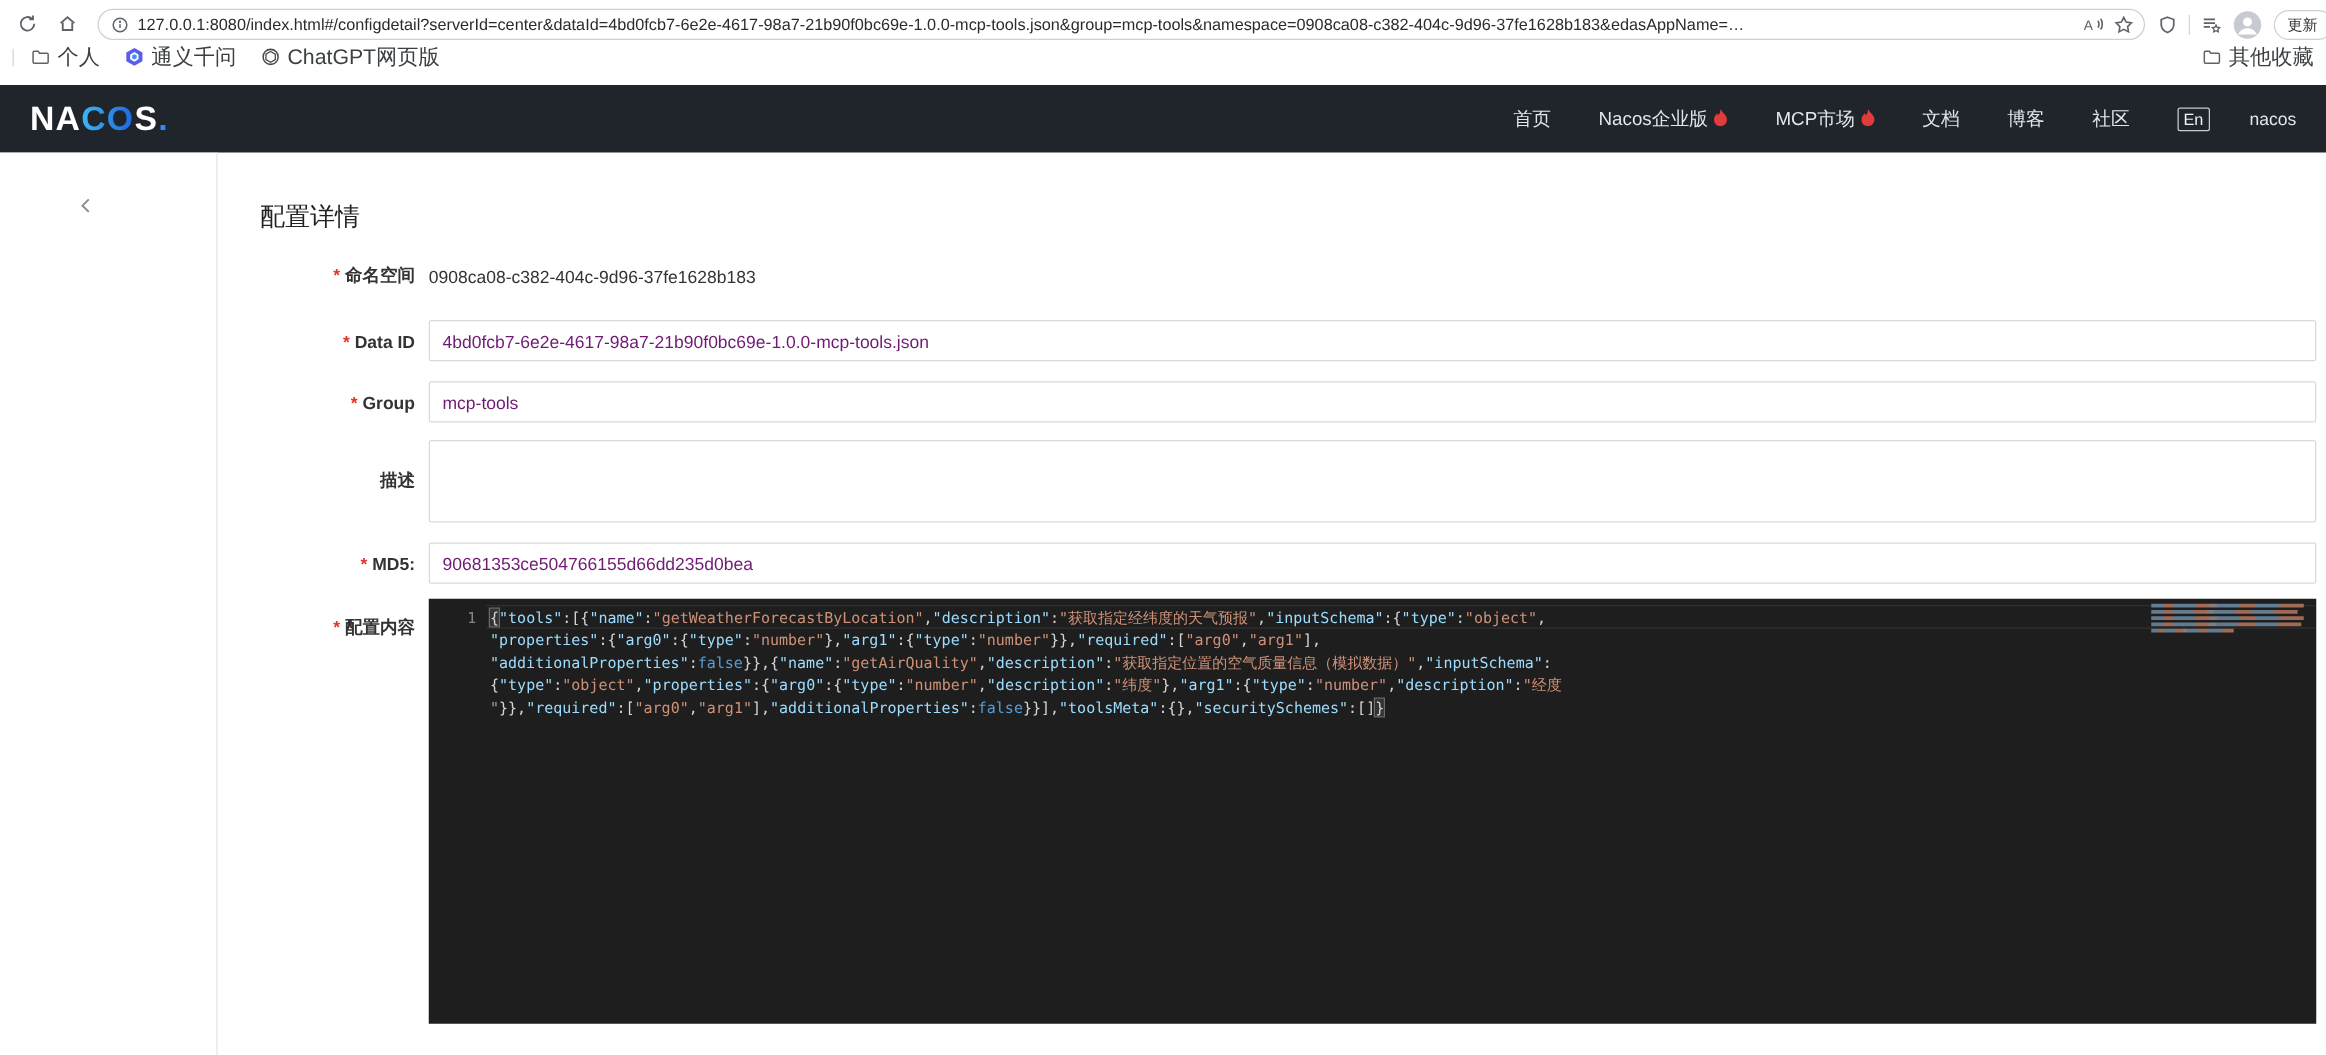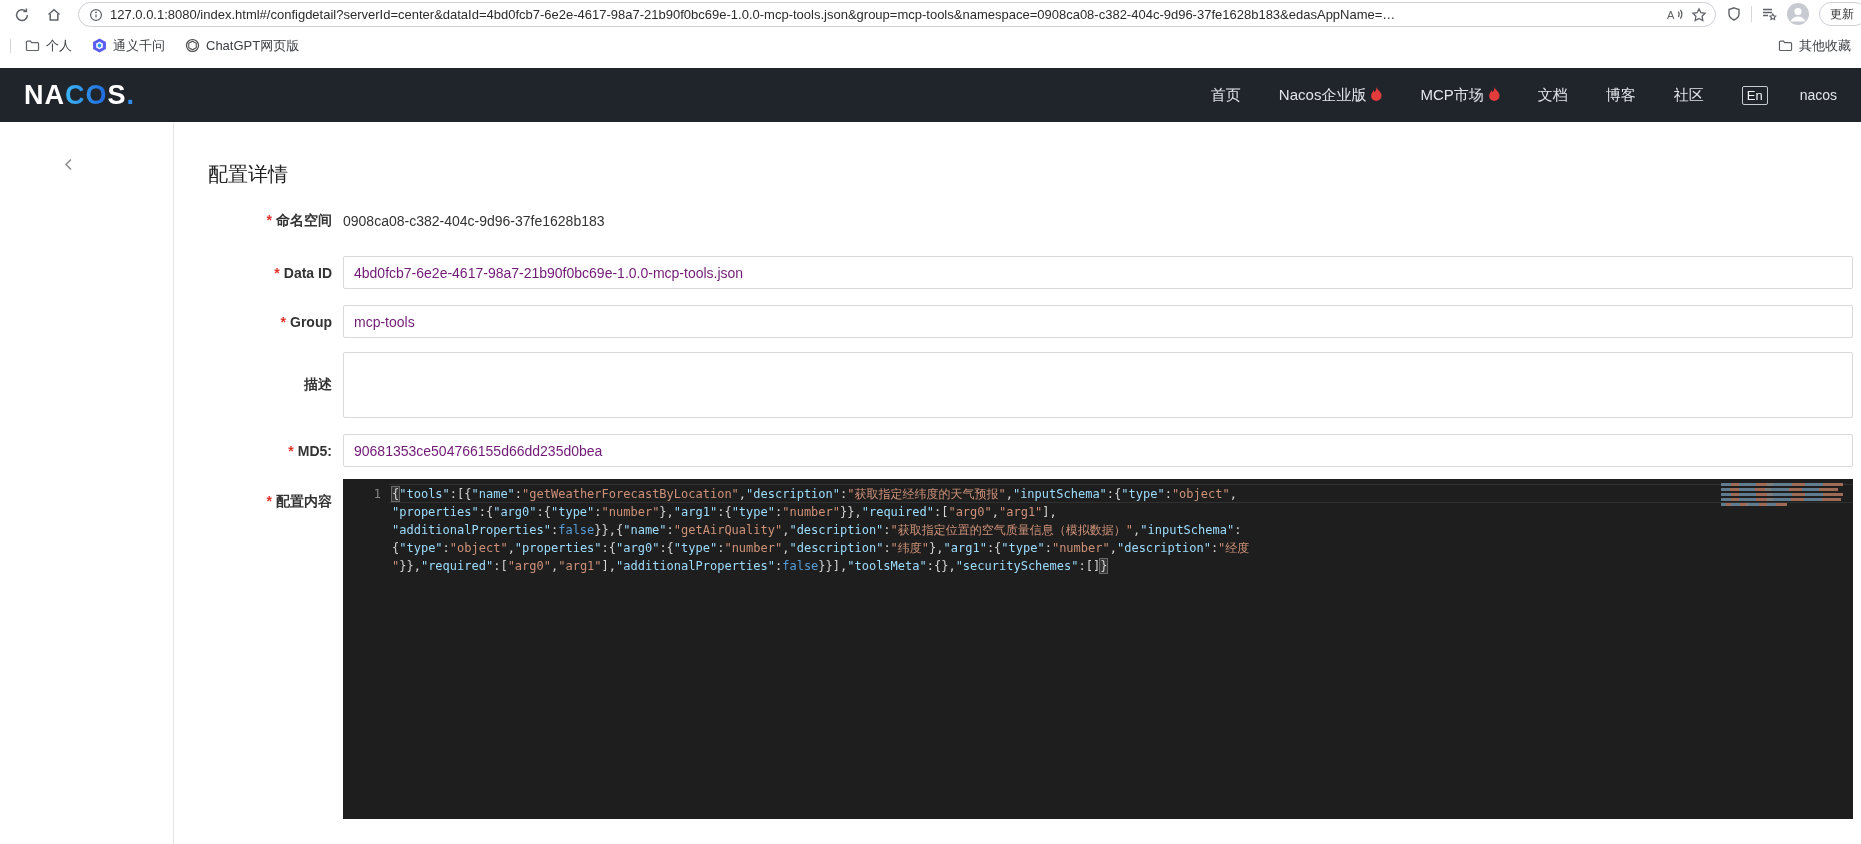--- a/index.html
+++ b/index.html
@@ -1,35 +1,35 @@
 <!DOCTYPE html>
 <html><head>
 <meta charset="utf-8">
 <style>
   * { box-sizing: border-box; margin: 0; padding: 0; }
   html,body { width:1861px; height:844px; overflow:hidden; background:#fff;
     font-family:"Liberation Sans", sans-serif; }
 
   
   .chrome { background:#fff; }
-  .toolbar { height:32px; display:flex; align-items:flex-start; padding:2px 8px 0 8px; gap:4px; }
+  .toolbar { height:32px; display:flex; align-items:flex-end; padding:2px 8px 0 8px; gap:4px; }
   .icon-btn { width:28px; height:26px; display:flex; align-items:center; justify-content:center;
     border-radius:4px; background:transparent; border:none; cursor:pointer; flex:none; }
   .url-pill { flex:1; height:25px; border:1px solid #cdd0d5; border-radius:13px;
     display:flex; align-items:center; padding:0 8px 0 10px; gap:7px; margin:0 6px; min-width:0; }
   .url-text { font-size:13px; color:#2b2b2b; white-space:nowrap; overflow:hidden;
     text-overflow:clip; flex:1; min-width:0; }
   .pill-right { display:flex; align-items:center; gap:8px; flex:none; }
   .tb-right { display:flex; align-items:center; gap:9px; flex:none; padding-right:0; }
   .v-div { width:1px; height:16px; background:#d7d7d7; }
   .update-pill { height:24px; border:1px solid #cdd0d5; border-radius:12px; background:#fff;
     font-size:12px; color:#333; padding:0 12px 0 10px; display:flex; align-items:center;
     margin-right:-14px; flex:none; cursor:pointer; }
   .bookmarks { height:27px; display:flex; align-items:center; padding:0 10px; gap:20px;
-    font-size:13px; color:#3c4043; }
+    font-size:17px; color:#3c4043; }
   .bm { display:flex; align-items:center; gap:6px; cursor:pointer; white-space:nowrap; }
   .bm-sep { width:1px; height:14px; background:#d5d5d5; margin-right:-6px; }
   .bm-spacer { flex:1; }
   .chrome-gap { height:9px; background:#fff; }
 
   
   .nacos-header { height:54px; background:#20242b; display:flex; align-items:center;
     padding:0 24px; color:#e6e9ec; }
   .logo { font-size:27px; font-weight:800; letter-spacing:1px; color:#fff; cursor:pointer; }
   .logo .co { background:linear-gradient(90deg,#3db6f5,#1e66dd); -webkit-background-clip:text;

